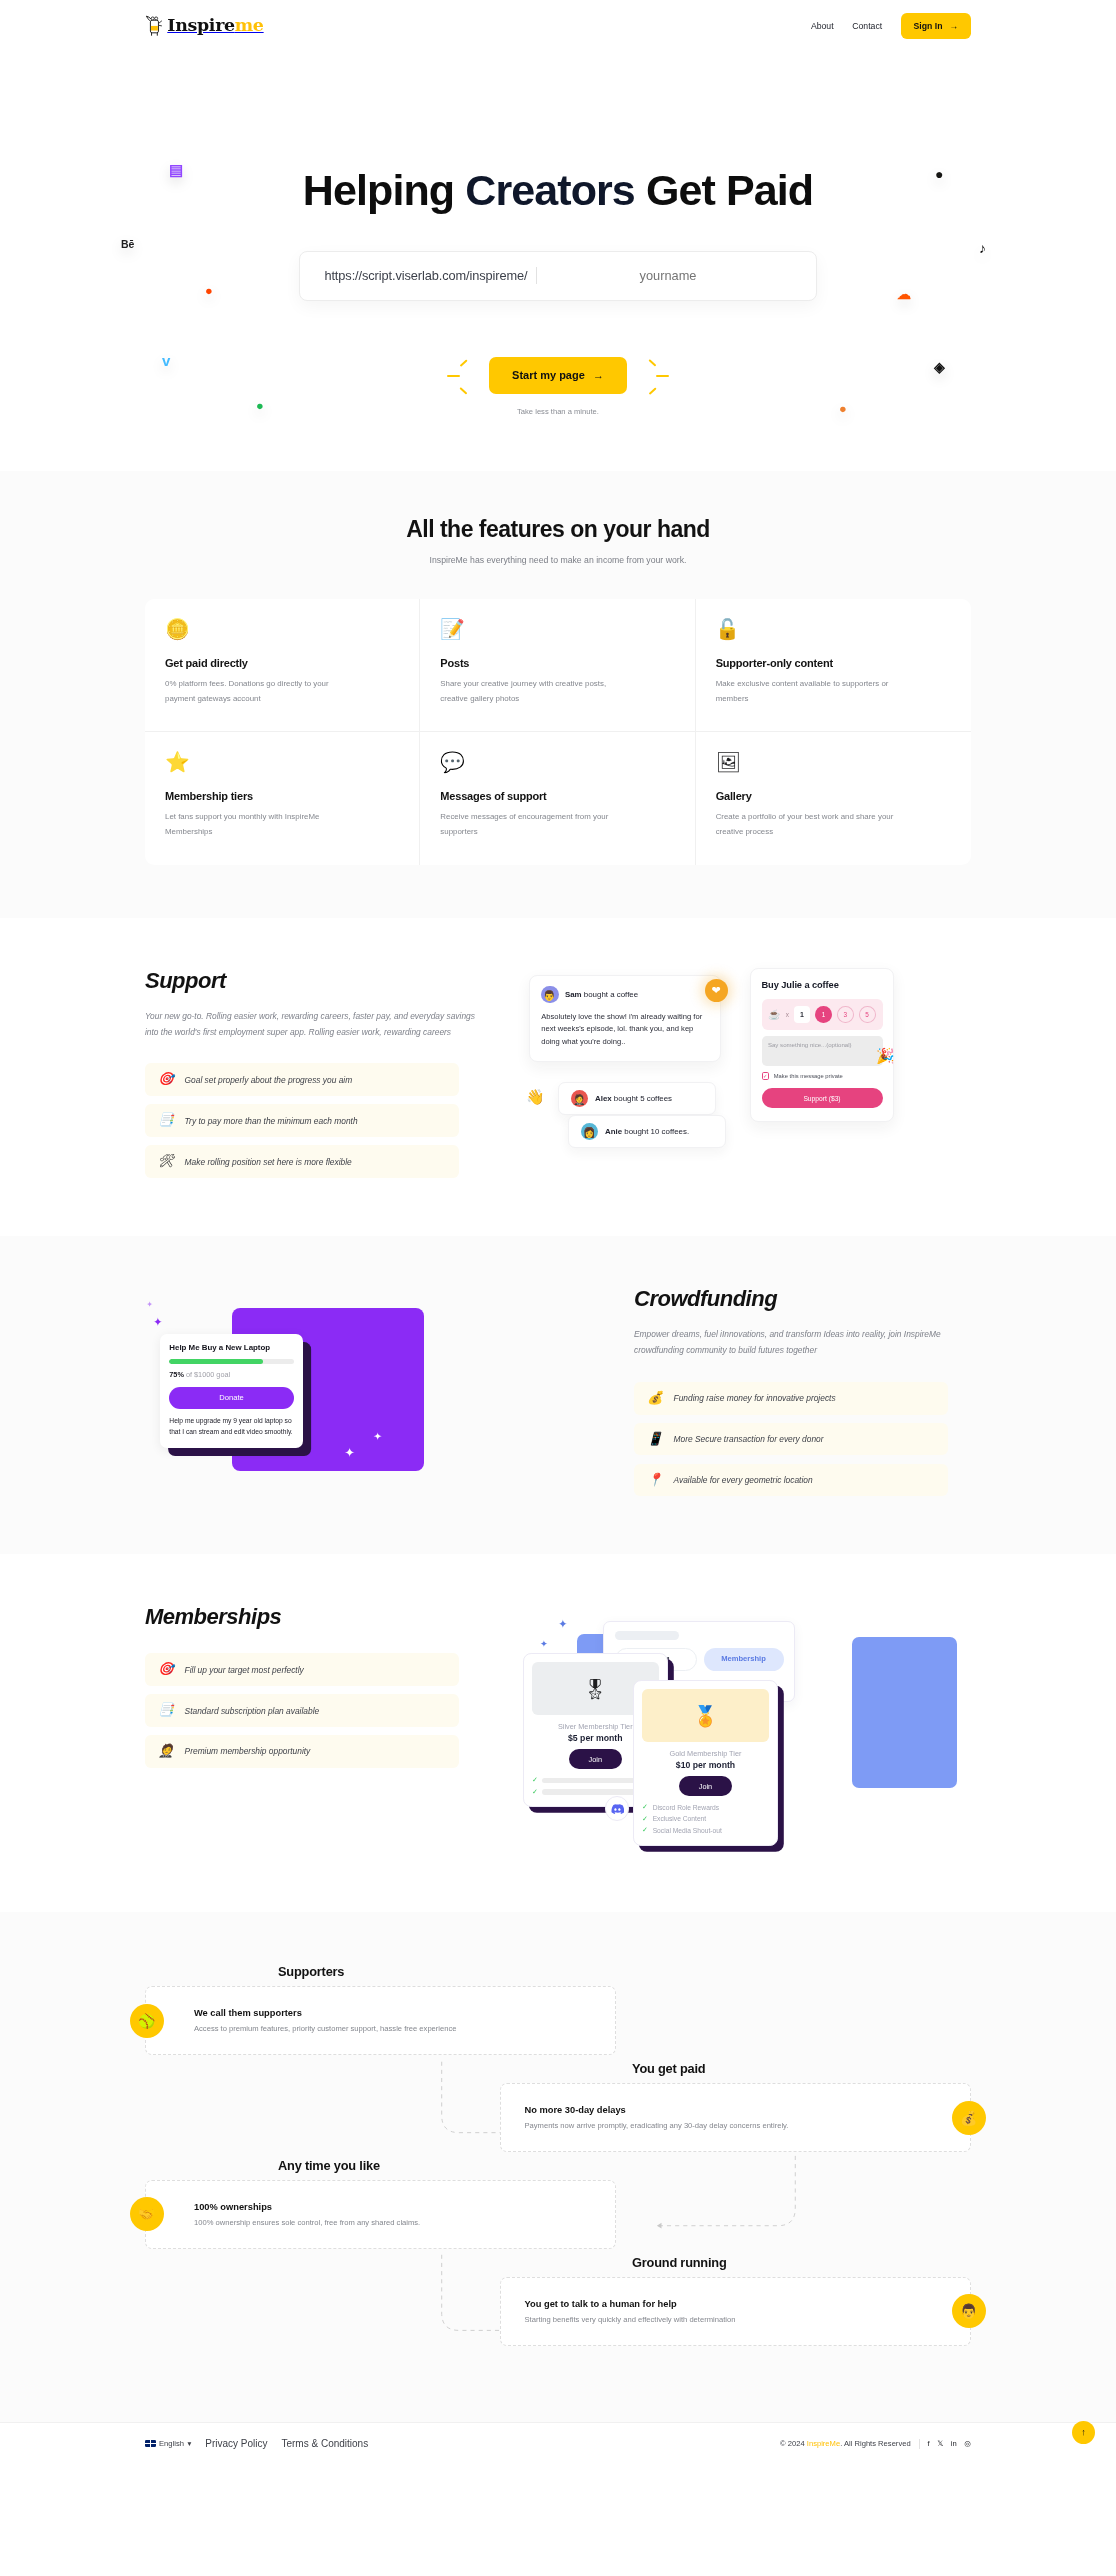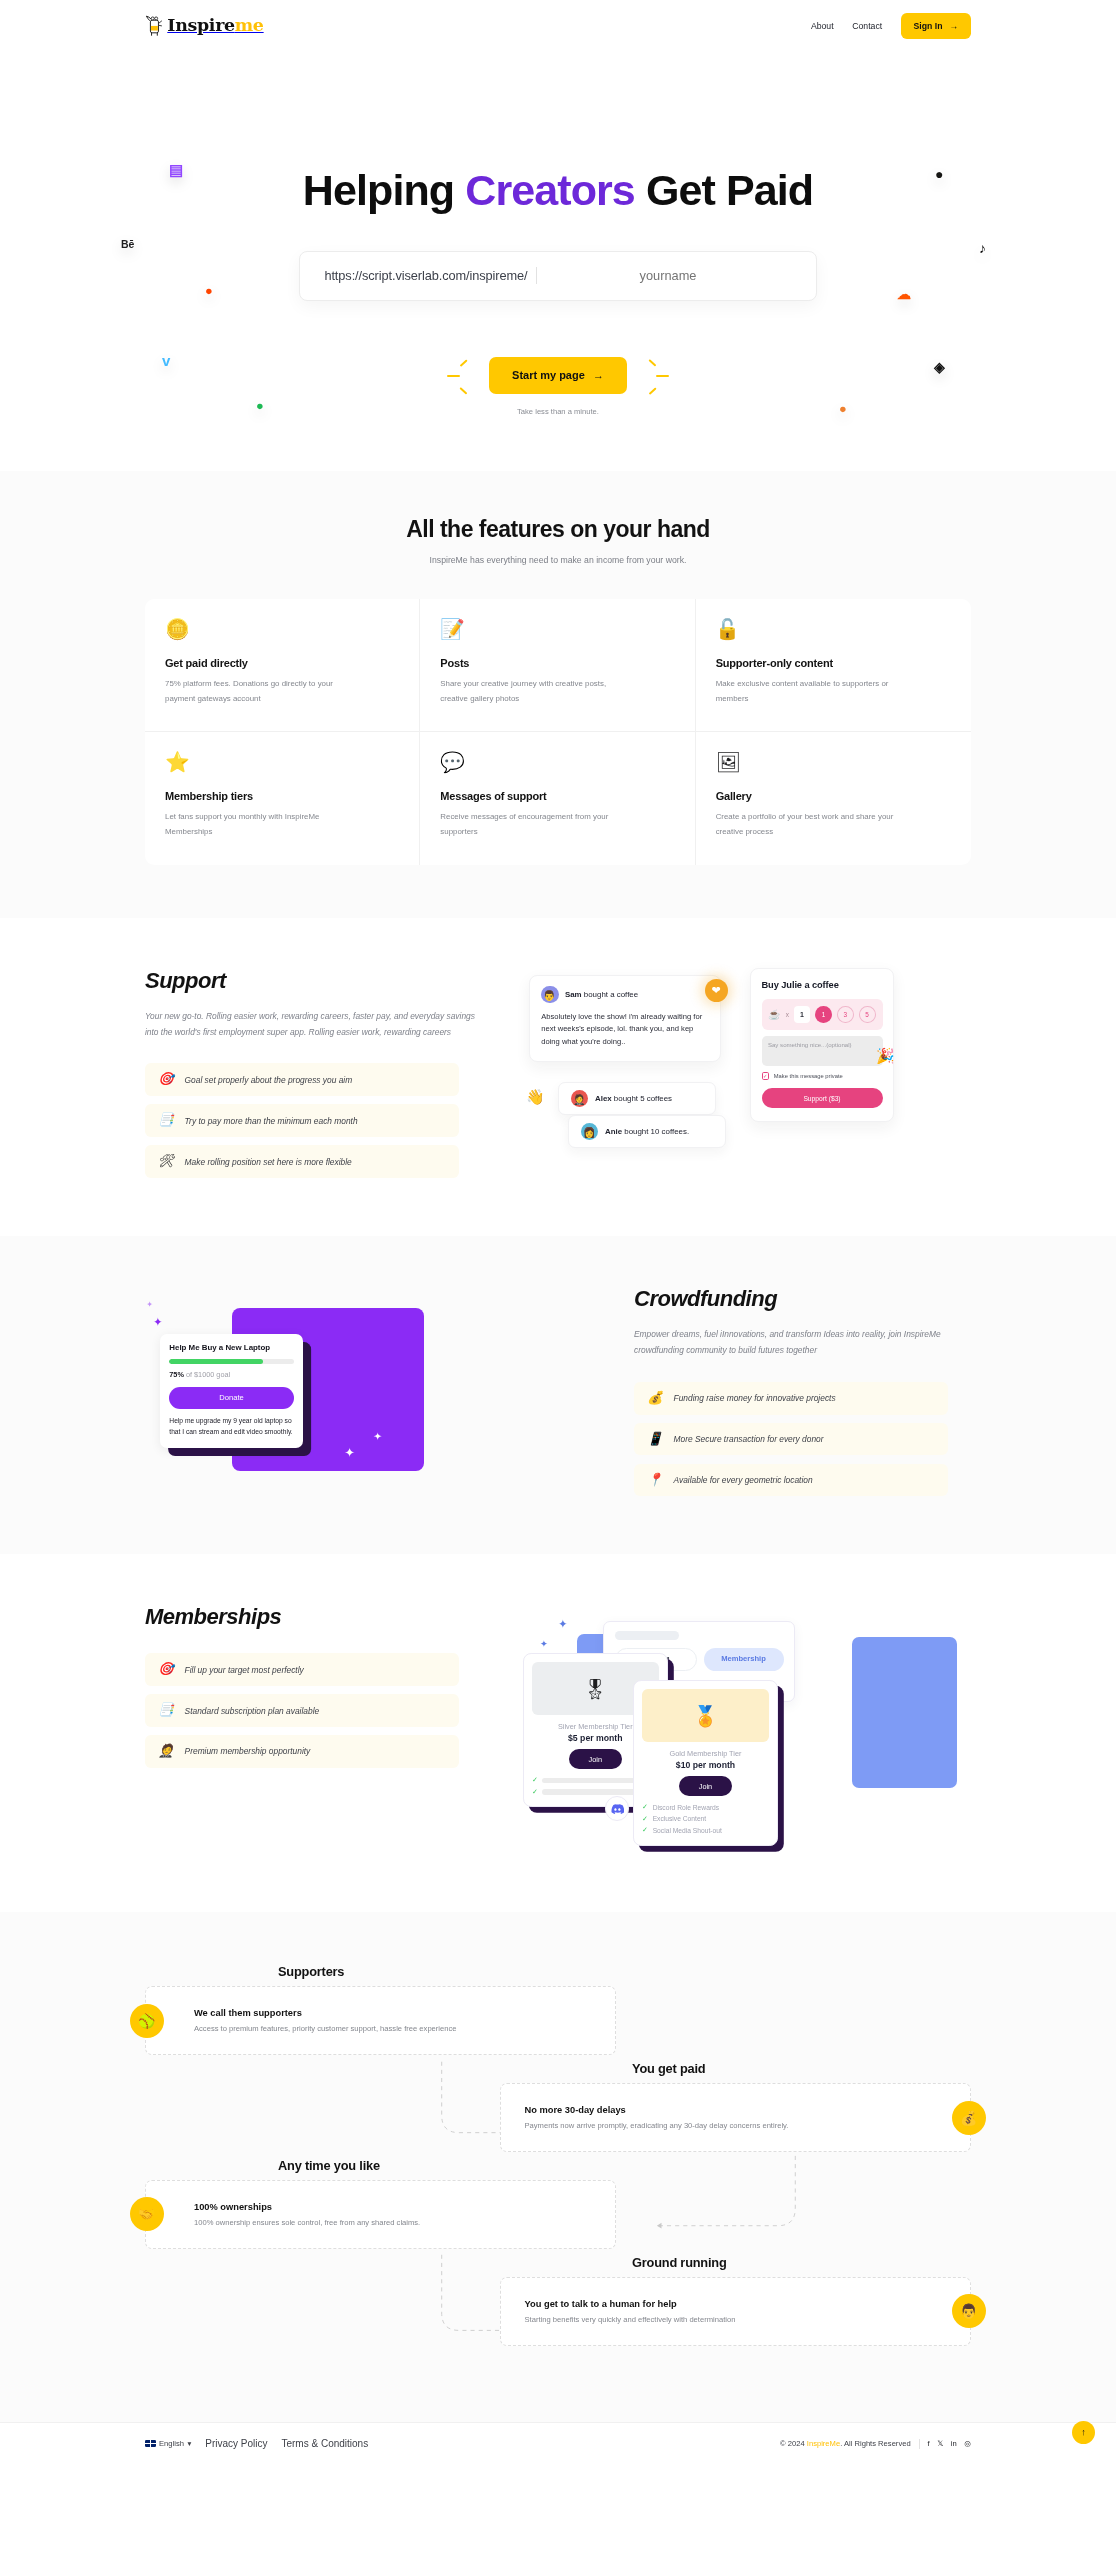--- a/index.html
+++ b/index.html
@@ -40,21 +40,21 @@
   
   .hero {
     position: relative; height: 419px; background: #fff;
     overflow: hidden;
   }
   .hero-inner { width: 826px; margin: 0 auto; padding-top: 116px; text-align: center; position: relative; z-index: 5; }
   .hero h1 {
     font-size: 43px; line-height: 1.06; font-weight: 800;
     letter-spacing: -0.9px; color: #0d0d0d;
   }
-  .hero h1 .hl { color: #6d28d9; }
+  .hero h1 .hl { color: #0f172a; }
   .url-box {
     margin: 37px auto 0; width: 518px; height: 50px;
     background: #fff; border: 0.6px solid #ececec; border-radius: 8.1px;
     box-shadow: 0 5.8px 17.4px rgba(20,20,20,.045);
     display: flex; align-items: center; padding: 0 24.4px;
   }
   .url-prefix { font-size: 12.8px; color: #3b3f49; letter-spacing: -0.1px; }
   .url-sep { width: 0.6px; height: 17.4px; background: #e2e2e2; margin: 0 8.1px; }
   .url-input {
     border: none; outline: none; font-size: 12.8px; color: #b7bac1;
@@ -389,21 +389,21 @@
 <section class="features">
   <div class="wrap">
     <div class="sec-head">
       <div class="sec-title">All the features on your hand</div>
       <div class="sec-sub">InspireMe has everything need to make an income from your work.</div>
     </div>
     <div class="feat-grid" id="feat-grid">
         <div class="feat-card">
           <span class="feat-emoji">🪙</span>
           <div class="feat-title">Get paid directly</div>
-          <div class="feat-desc">75% platform fees. Donations go directly to your payment gateways account</div>
+          <div class="feat-desc">0% platform fees. Donations go directly to your payment gateways account</div>
         </div>
         <div class="feat-card">
           <span class="feat-emoji">📝</span>
           <div class="feat-title">Posts</div>
           <div class="feat-desc">Share your creative journey with creative posts, creative gallery photos</div>
         </div>
         <div class="feat-card">
           <span class="feat-emoji">🔓</span>
           <div class="feat-title">Supporter-only content</div>
           <div class="feat-desc">Make exclusive content available to supporters or members</div>

